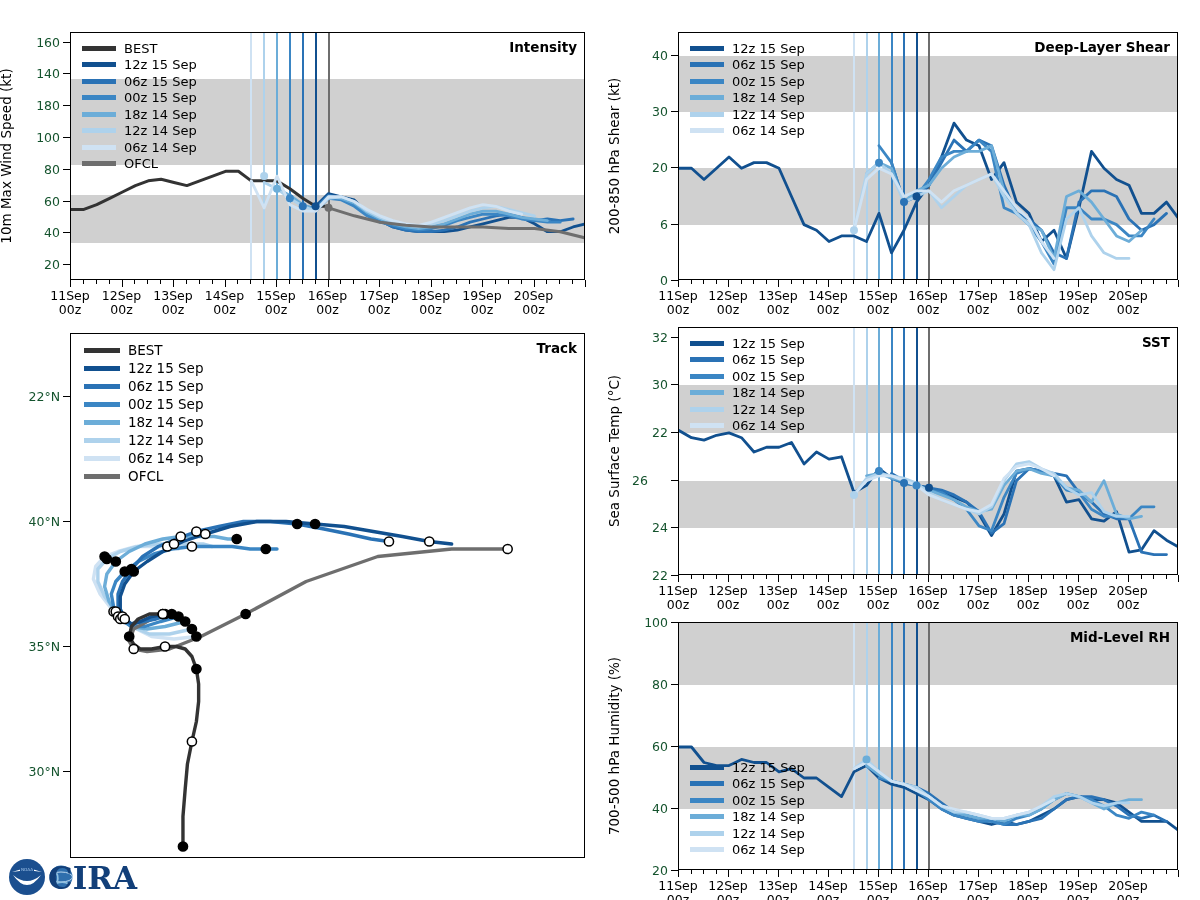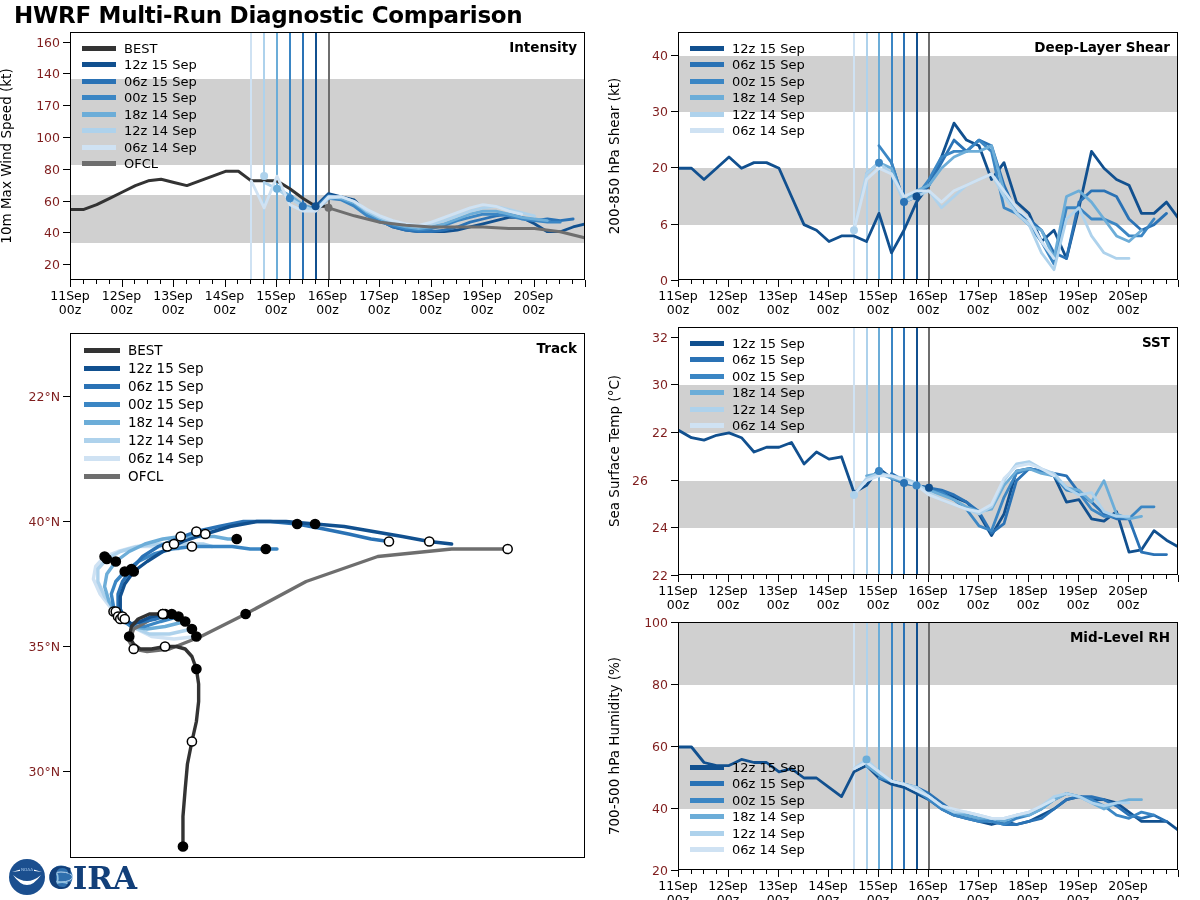--- a/index.html
+++ b/index.html
@@ -44,21 +44,21 @@
   .ytick {
     position: absolute;
     right: 0;
     width: 7px; height: 0;
     border-top: 1.4px solid #000;
   }
   .ylabel-t {
     position: absolute;
     right: 11px;
     font-size: 12.5px;
-    color: #7f1d1d;
+    color: #14532d;
     white-space: nowrap;
     text-align: right;
     transform: translateY(-50%);
   }
   .xtick {
     position: absolute;
     top: 0; width: 0; height: 7px;
     border-left: 1.4px solid #000;
   }
   .xtick.minor { height: 4px; }
@@ -114,21 +114,20 @@
     font-weight: bold;
     font-size: 31px;
     fill: #123f79;
   }
 </style>
 </head>
 <body>
 
 <div id="root">
 
-  <div class="fig-title" id="title-left">HWRF Multi-Run Diagnostic Comparison</div>
 
   <div class="panel" id="panel-intensity" style="left: 0px; top: 0px; width: 1200px; height: 900px;">
       <div class="plotbox" style="left: 70px; top: 32px; width: 515px; height: 248px;">
         <div class="band" style="top: 162.154px; height: 47.6923px;"></div>
         <div class="band" style="top: 111.282px; height: 20.6667px;"></div>
         <div class="band" style="top: 46.1026px; height: 65.1795px;"></div>
         <div class="vline" style="left: 179.25px; background: rgb(207, 226, 243); z-index: 5;"></div>
         <div class="vline" style="left: 192.125px; background: rgb(174, 210, 236); z-index: 6;"></div>
         <div class="vline" style="left: 205px; background: rgb(108, 173, 216); z-index: 7;"></div>
         <div class="vline" style="left: 217.875px; background: rgb(59, 134, 196); z-index: 8;"></div>
@@ -157,21 +156,21 @@
       <div class="ylabel-t" style="right: 1140px; top: 264.103px;">20</div>
       <div class="ytick" style="left: 63px; top: 232.308px; right: auto;"></div>
       <div class="ylabel-t" style="right: 1140px; top: 232.308px;">40</div>
       <div class="ytick" style="left: 63px; top: 200.513px; right: auto;"></div>
       <div class="ylabel-t" style="right: 1140px; top: 200.513px;">60</div>
       <div class="ytick" style="left: 63px; top: 168.718px; right: auto;"></div>
       <div class="ylabel-t" style="right: 1140px; top: 168.718px;">80</div>
       <div class="ytick" style="left: 63px; top: 136.923px; right: auto;"></div>
       <div class="ylabel-t" style="right: 1140px; top: 136.923px;">100</div>
       <div class="ytick" style="left: 63px; top: 105.128px; right: auto;"></div>
-      <div class="ylabel-t" style="right: 1140px; top: 105.128px;">170</div>
+      <div class="ylabel-t" style="right: 1140px; top: 105.128px;">180</div>
       <div class="ytick" style="left: 63px; top: 73.3333px; right: auto;"></div>
       <div class="ylabel-t" style="right: 1140px; top: 73.3333px;">140</div>
       <div class="ytick" style="left: 63px; top: 41.5385px; right: auto;"></div>
       <div class="ylabel-t" style="right: 1140px; top: 41.5385px;">160</div>
       <div class="xtick" style="left: 70px; top: 280px;"></div>
       <div class="xtick minor" style="left: 82.875px; top: 280px;"></div>
       <div class="xtick minor" style="left: 95.75px; top: 280px;"></div>
       <div class="xtick minor" style="left: 108.625px; top: 280px;"></div>
       <div class="xtick" style="left: 121.5px; top: 280px;"></div>
       <div class="xtick minor" style="left: 134.375px; top: 280px;"></div>

